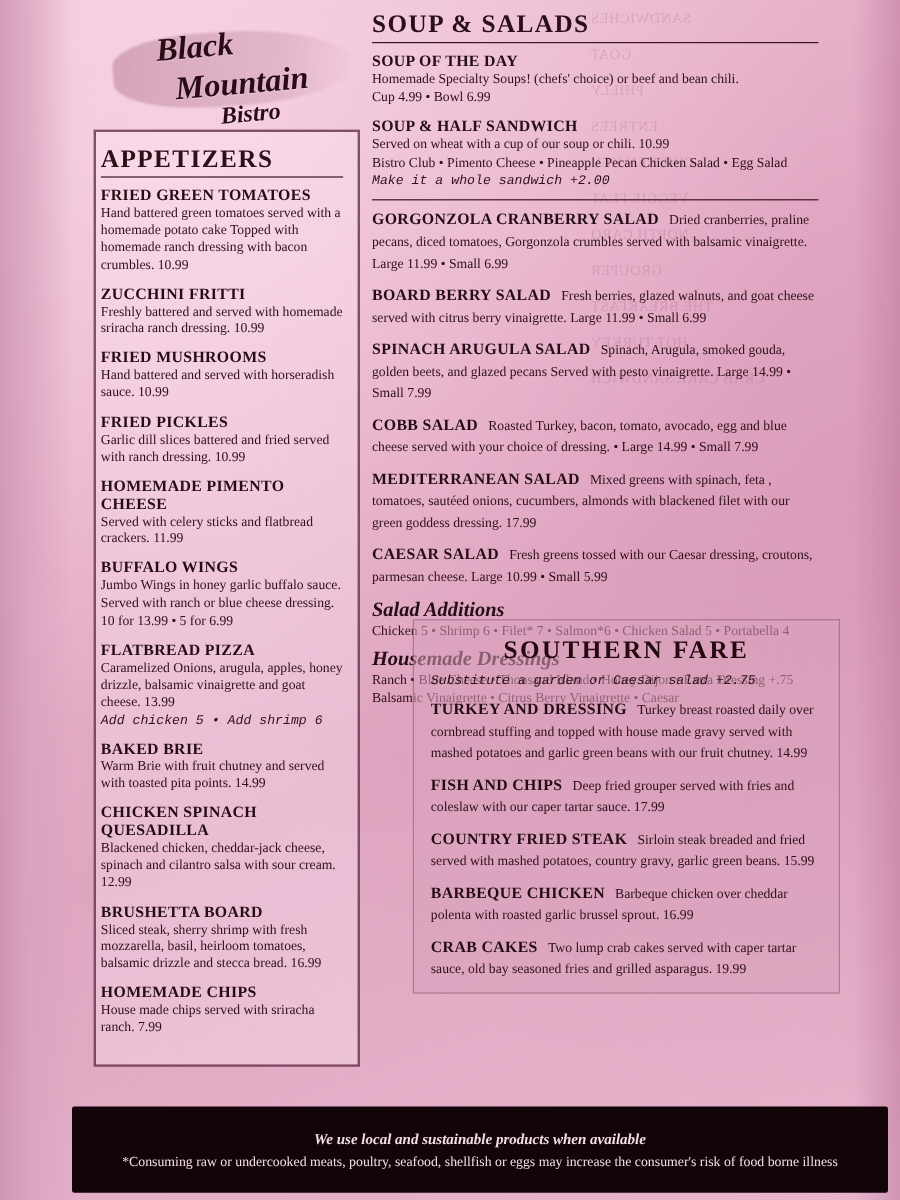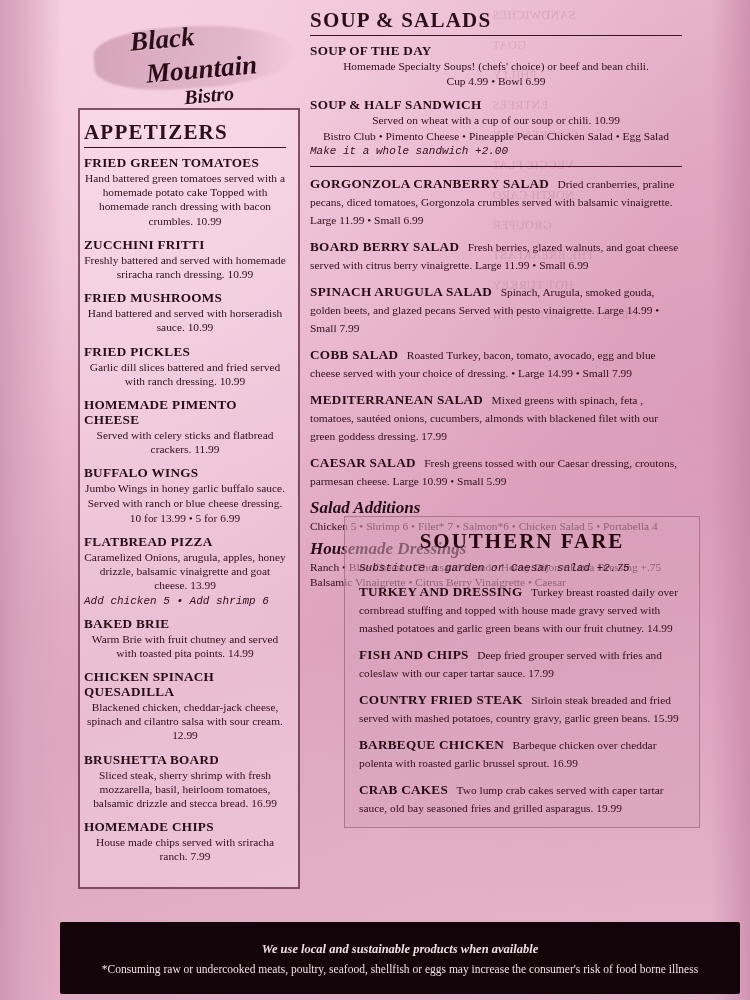--- a/index.html
+++ b/index.html
@@ -54,21 +54,20 @@
   .item{margin-bottom:9px;}
   .nm{
     font-family:"Liberation Serif", serif;
     font-weight:bold;color:#240d14;
     font-size:13.2px;letter-spacing:.3px;line-height:15px;
   }
   .ds{
     font-family:"Liberation Serif", serif;
     color:#2d1018;font-size:11.4px;line-height:14.2px;
     margin-top:1px;
-    text-align:center;
   }
   .inline .nm{display:inline;}
   .inline .ds{display:inline;margin-left:4px;}
   .small-note{
     font-family:Liberation Mono, monospace;
     font-style:italic;font-size:11px;color:#2d1018;margin-top:2px;
   }
   .subhead{
     font-family:"Liberation Serif", serif;
     font-style:italic;font-weight:bold;font-size:17px;color:#240d14;

